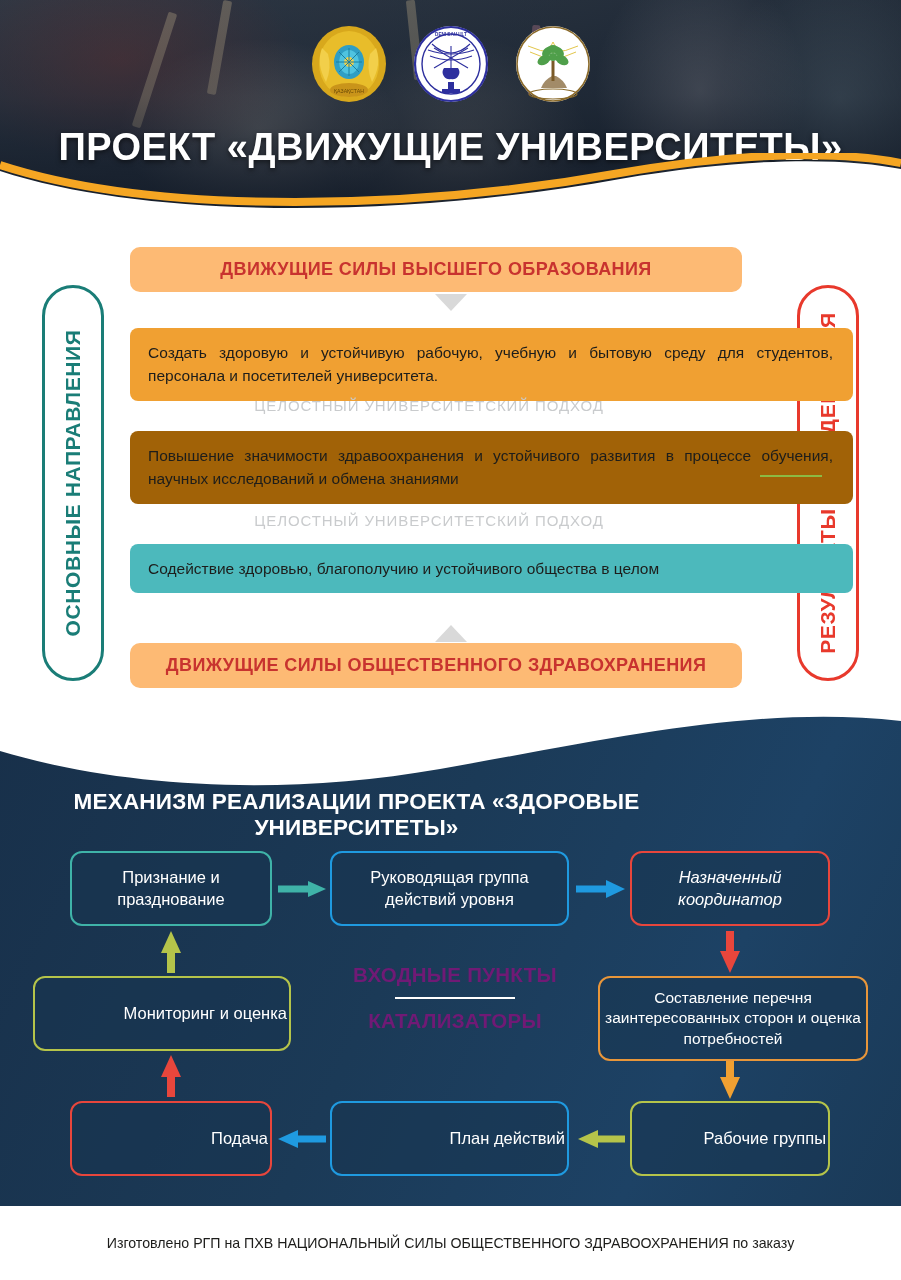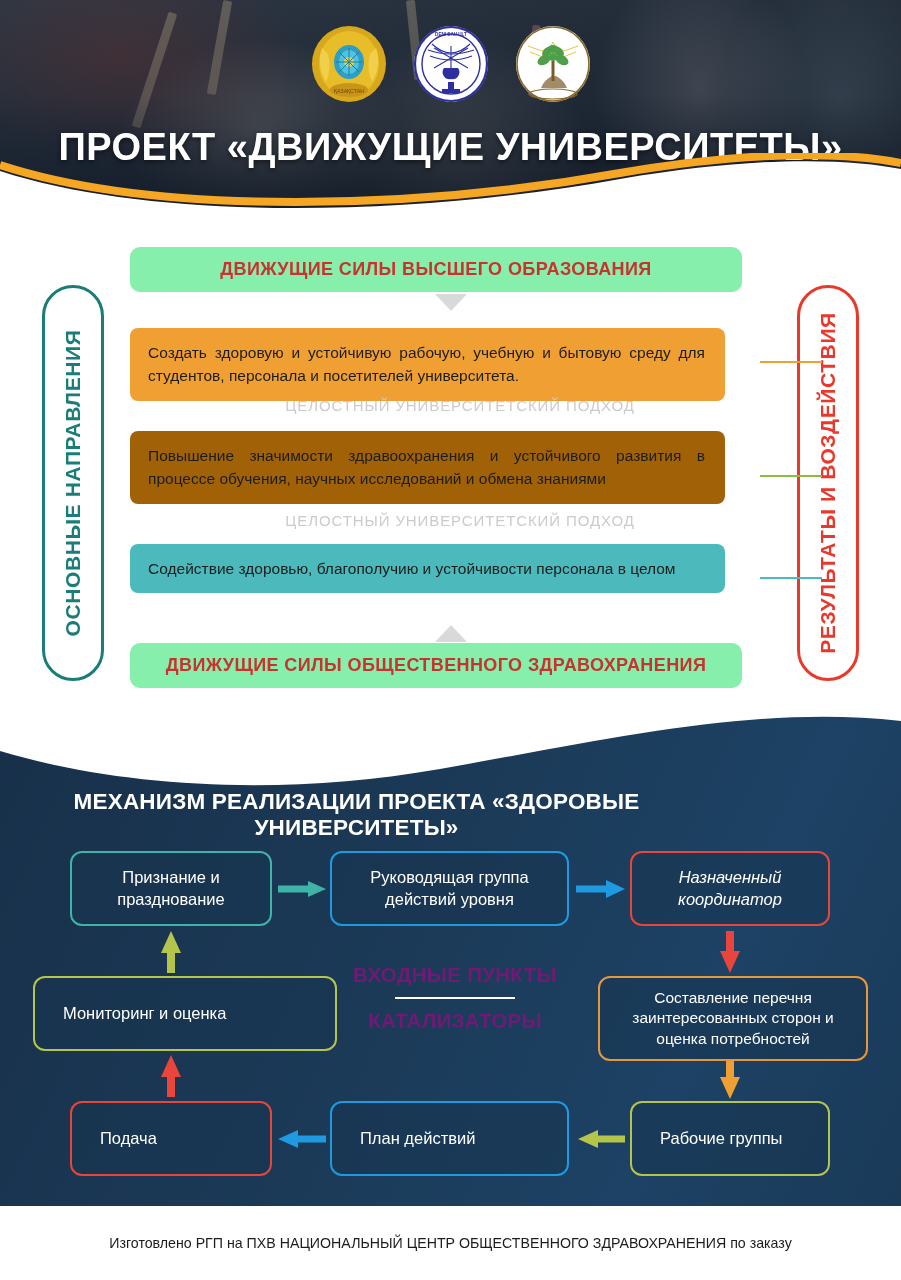--- a/index.html
+++ b/index.html
@@ -61,46 +61,46 @@
     white-space:nowrap;
     font-size:21px; font-weight:bold; letter-spacing:.6px;
   }
   #rail-left  { left:42px;  top:72px;  height:396px; border:3px solid #1a7d77; }
   #rail-left span { color:#1a7d77; }
   #rail-right { right:42px; top:72px;  height:396px; border:3px solid #e8392c; }
   #rail-right span { color:#e8392c; }
 
   .banner {
     position:absolute; left:130px; width:612px;
-    background:#86efac; border-radius:10px;
+    background:#fdba74; border-radius:10px;
     text-align:center; color:#c8332f;
     font-size:18px; font-weight:bold; letter-spacing:.4px;
     padding:12px 8px;
   }
   #banner-top    { top:34px; }
   #banner-bottom { top:430px; }
   .banner-tail {
     position:absolute; left:50%; transform:translateX(-50%);
     width:0; height:0; border-left:16px solid transparent; border-right:16px solid transparent;
   }
   #tail-top    { top:81px;  border-top:17px solid #d9d9d9; }
   #tail-bottom { top:412px; border-bottom:17px solid #d9d9d9; }
 
   .pillar {
-    position:absolute; left:130px; width:595px;
+    position:absolute; left:130px; width:723px;
     border-radius:8px; color:#1d1d1b;
     font-size:15.5px; line-height:1.5; text-align:justify;
     padding:13px 20px 13px 18px;
   }
   #pillar-1 { top:115px; background:#f0a032; }
   #pillar-2 { top:218px; background:#a16207; }
   #pillar-3 { top:331px; background:#4cb9bc; }
 
   .approach {
-    position:absolute; left:145px; width:630px;
+    position:absolute; left:114px; width:630px;
     text-align:center; color:#c9cbcd;
     font-size:15px; letter-spacing:.9px;
   }
   #approach-1 { top:184px; }
   #approach-2 { top:299px; }
 
   .connector { position:absolute; height:2px; }
   #conn-1 { left:760px; top:148px; width:62px; background:#f0a032; }
   #conn-2 { left:760px; top:262px; width:62px; background:#8cbb43; }
   #conn-3 { left:760px; top:364px; width:62px; background:#4cb9bc; }
@@ -114,22 +114,22 @@
   #dark-wave { position:absolute; left:0; top:0; width:901px; height:75px; }
 
   #section-title {
     position:absolute; left:0; top:78px; width:713px; text-align:center;
     color:#ffffff; font-size:22.5px; font-weight:bold; letter-spacing:.2px;
   }
 
   .node {
     position:absolute; border-radius:12px;
     background:rgba(24,52,80,.55);
-    display:flex; align-items:center; justify-content:flex-start; text-align:center;
-    color:#ffffff; font-size:16.5px; line-height:1.32; padding:6px 28px;
+    display:flex; align-items:center; justify-content:flex-end; text-align:center;
+    color:#ffffff; font-size:16.5px; line-height:1.32; padding:6px 2px;
   }
   .node.small { font-size:15.5px; }
 
   #center-label {
     position:absolute; left:330px; top:963px; width:250px;
     text-align:center; color:#701a75;
   }
   #center-label .cl-line1, #center-label .cl-line2 {
     font-size:20.5px; font-weight:bold; letter-spacing:.3px;
   }
@@ -242,21 +242,21 @@
     <span>РЕЗУЛЬТАТЫ И ВОЗДЕЙСТВИЯ</span>
   </div>
 
   <div id="banner-top" class="banner">ДВИЖУЩИЕ СИЛЫ ВЫСШЕГО ОБРАЗОВАНИЯ</div>
   <div id="tail-top" class="banner-tail"></div>
 
   <div id="pillar-1" class="pillar">Создать здоровую и устойчивую рабочую, учебную и бытовую среду для студентов, персонала и посетителей университета.</div>
   <div id="approach-1" class="approach">ЦЕЛОСТНЫЙ УНИВЕРСИТЕТСКИЙ ПОДХОД</div>
   <div id="pillar-2" class="pillar">Повышение значимости здравоохранения и устойчивого развития в процессе обучения, научных исследований и обмена знаниями</div>
   <div id="approach-2" class="approach">ЦЕЛОСТНЫЙ УНИВЕРСИТЕТСКИЙ ПОДХОД</div>
-  <div id="pillar-3" class="pillar">Содействие здоровью, благополучию и устойчивости персонала в целом</div>
+  <div id="pillar-3" class="pillar">Содействие здоровью, благополучию и устойчивого общества в целом</div>
 
   <div id="conn-1" class="connector"></div>
   <div id="conn-2" class="connector"></div>
   <div id="conn-3" class="connector"></div>
 
   <div id="tail-bottom" class="banner-tail"></div>
   <div id="banner-bottom" class="banner">ДВИЖУЩИЕ СИЛЫ ОБЩЕСТВЕННОГО ЗДРАВОХРАНЕНИЯ</div>
 </div>
 
 <div id="dark">
@@ -287,21 +287,21 @@
   </div>
 
   <div class="node" style="left:330px; top:390px; width:239px; height:75px; border:2px solid #1f9ae0;">
     <span>План действий</span>
   </div>
 
   <div class="node" style="left:70px;  top:390px; width:202px; height:75px; border:2px solid #e8463c;">
     <span>Подача</span>
   </div>
 
-  <div class="node" style="left:33px;  top:265px; width:304px; height:75px; border:2px solid #b5c44a;">
+  <div class="node" style="left:33px;  top:265px; width:258px; height:75px; border:2px solid #b5c44a;">
     <span>Мониторинг и оценка</span>
   </div>
 
   <svg style="position:absolute;left:0;top:0;width:901px;height:495px;pointer-events:none;" viewBox="0 0 901 495">
 
     <g>
       <line x1="278" y1="178" x2="312" y2="178" stroke="#3fb3a8" stroke-width="7"></line>
       <polygon points="326,178 308,170 308,186" fill="#3fb3a8"></polygon>
     </g>
 
@@ -342,14 +342,14 @@
   </svg>
 </div>
 
 <div id="center-label">
   <div class="cl-line1">ВХОДНЫЕ ПУНКТЫ</div>
   <div class="cl-rule"></div>
   <div class="cl-line2">КАТАЛИЗАТОРЫ</div>
 </div>
 
 <div id="footer">
-  <div class="fl">Изготовлено РГП на ПХВ НАЦИОНАЛЬНЫЙ ЦЕНТР ОБЩЕСТВЕННОГО ЗДРАВОХРАНЕНИЯ по заказу</div>
+  <div class="fl">Изготовлено РГП на ПХВ НАЦИОНАЛЬНЫЙ СИЛЫ ОБЩЕСТВЕННОГО ЗДРАВООХРАНЕНИЯ по заказу</div>
 </div>
 
 </body></html>

